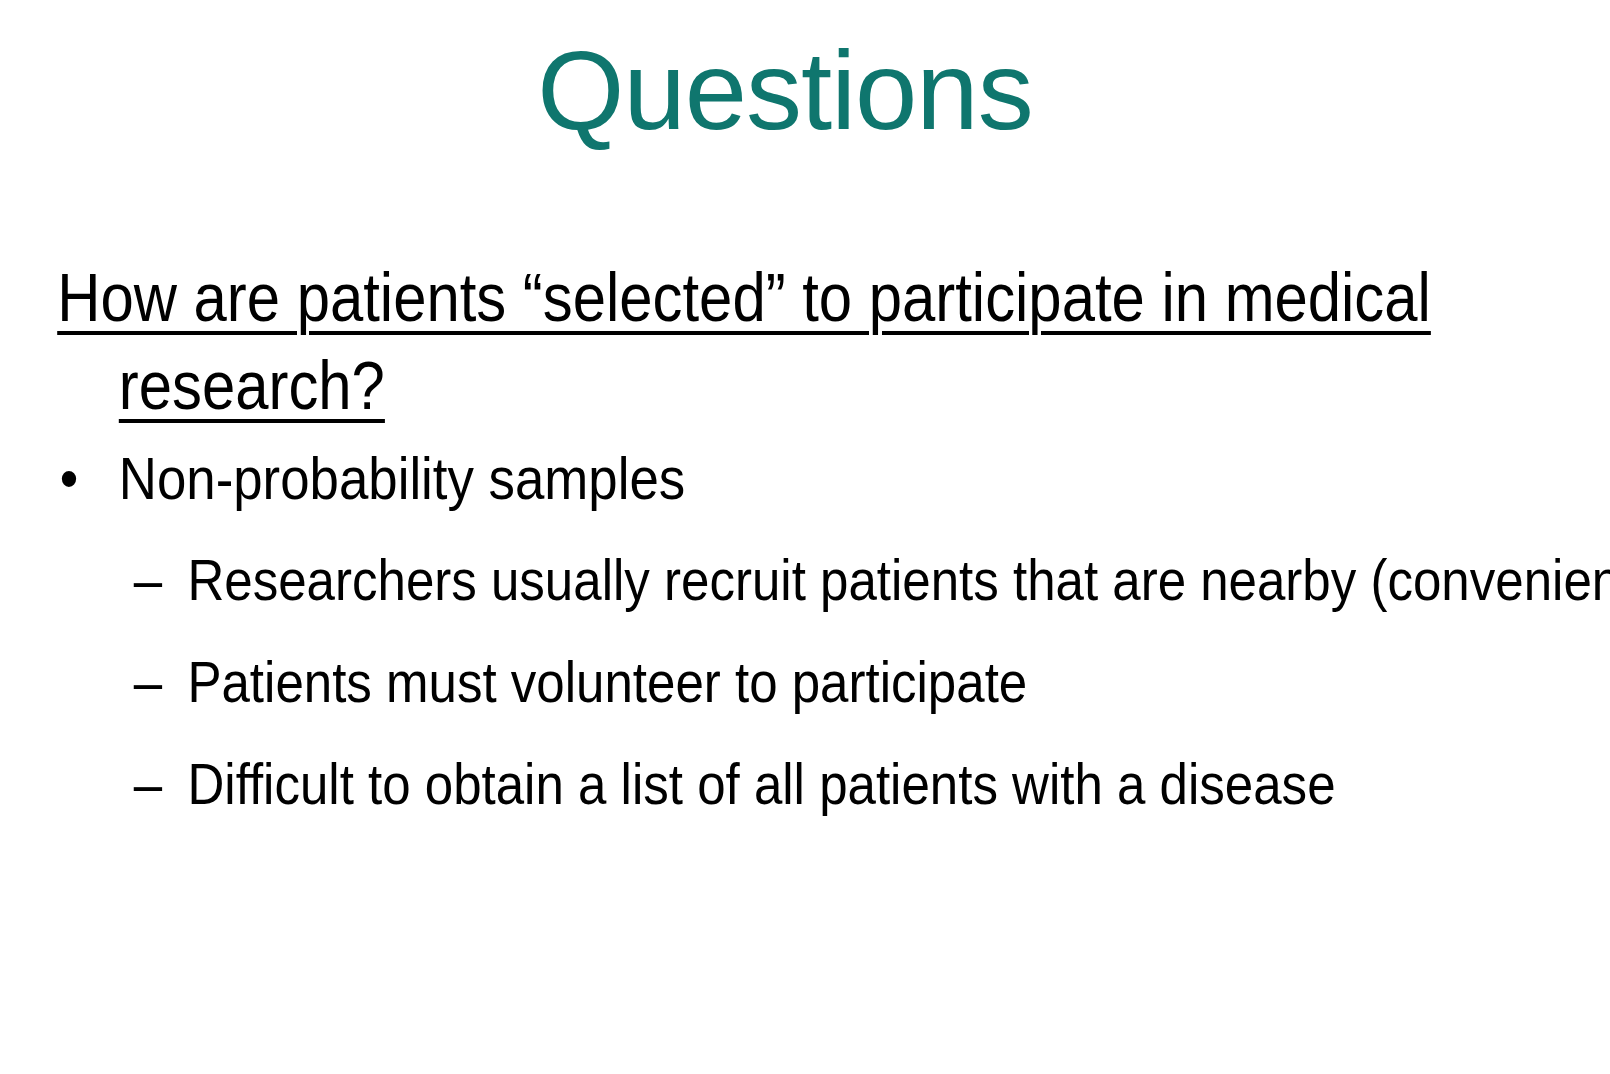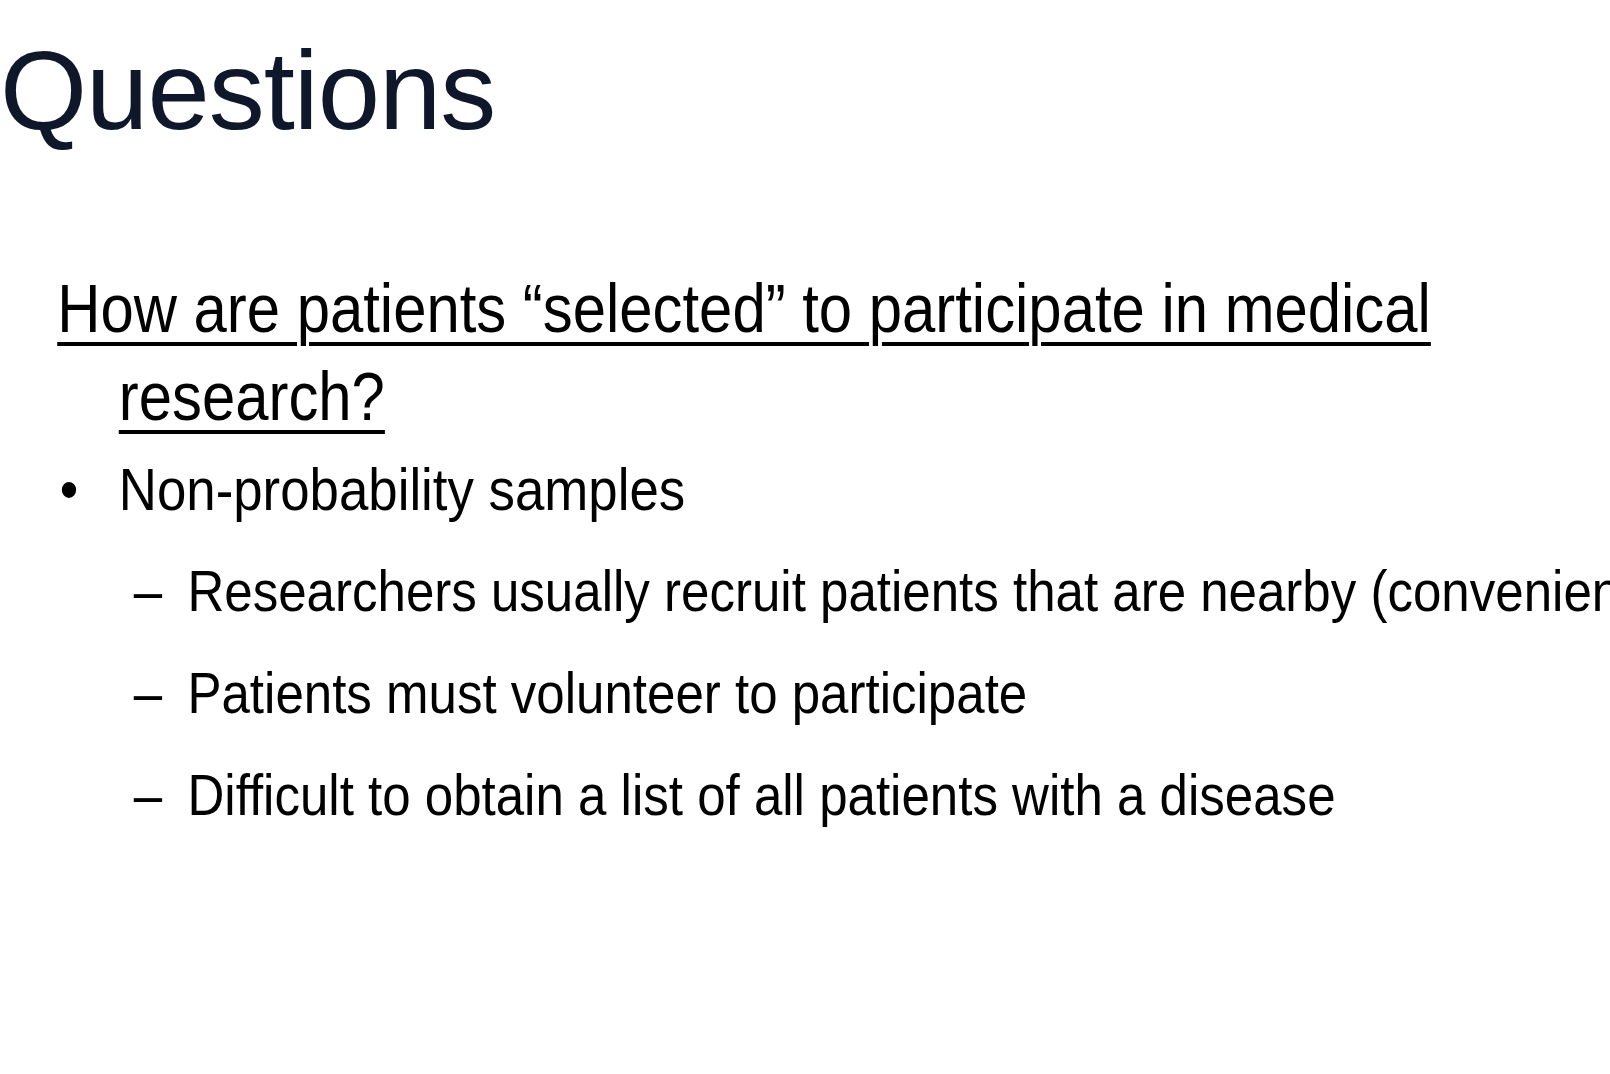--- a/index.html
+++ b/index.html
@@ -19,35 +19,35 @@
     color: #000000;
     -webkit-font-smoothing: antialiased;
   }
 
   
   .slide-title {
     position: absolute;
     left: 0;
     top: 28px;
     width: 1570px;
-    text-align: left;
+    text-align: center;
     font-family: "Liberation Sans", "DejaVu Sans", sans-serif;
     font-size: 112px;
     line-height: 1.12;
     font-weight: 400;
     letter-spacing: -1px;
-    color: #0f172a;
+    color: #0f766e;
     white-space: nowrap;
   }
 
   
   .body-block {
     position: absolute;
     left: 0;
-    top: 264px;
+    top: 253px;
     width: 1610px;
   }
 
   
   .body-text {
     font-family: "Liberation Sans Narrow", "Liberation Sans", "DejaVu Sans Condensed", "DejaVu Sans", sans-serif;
     font-stretch: condensed;
     font-weight: 400;
     color: #000000;
   }

